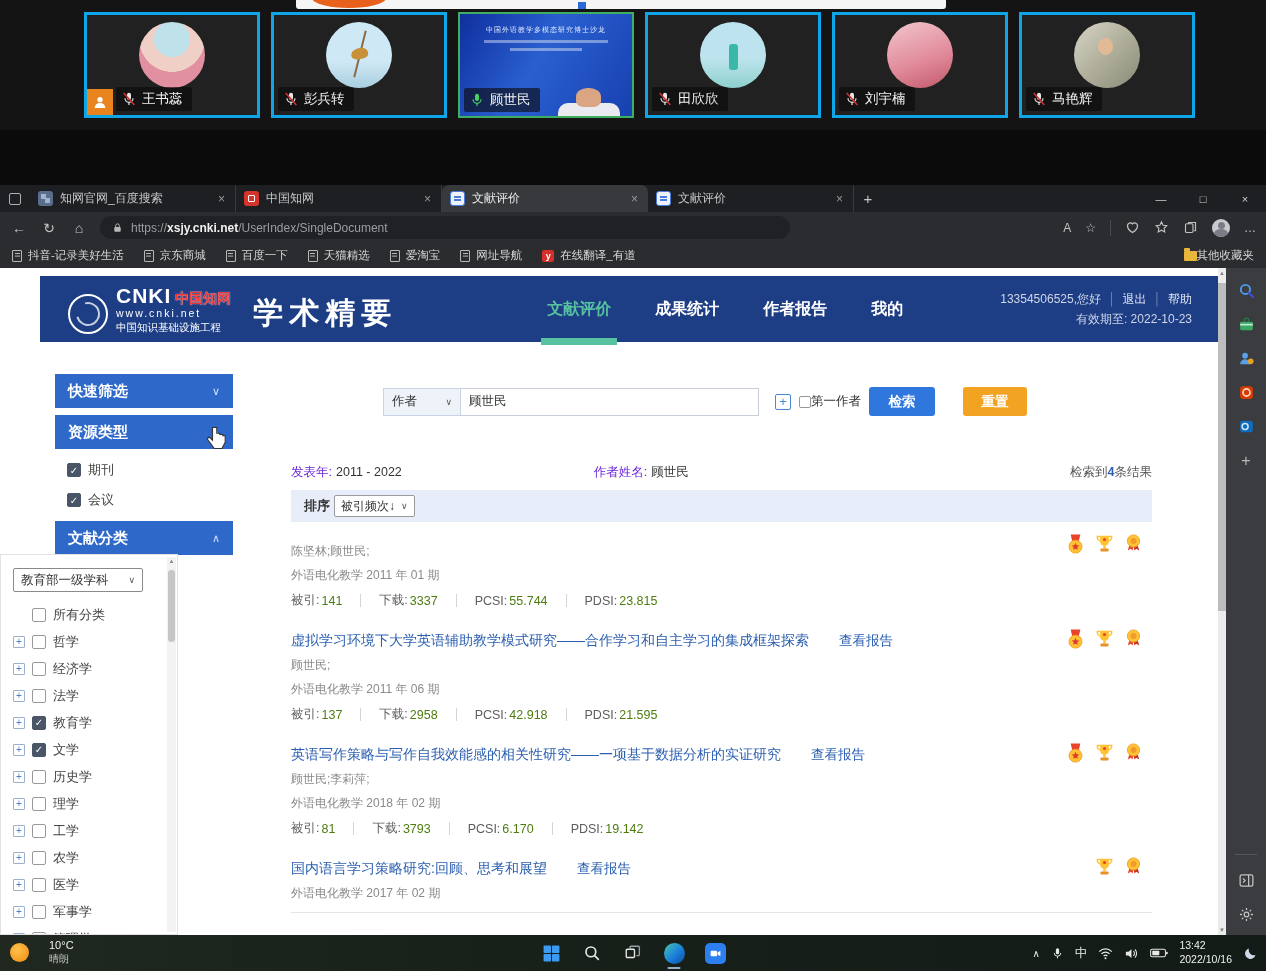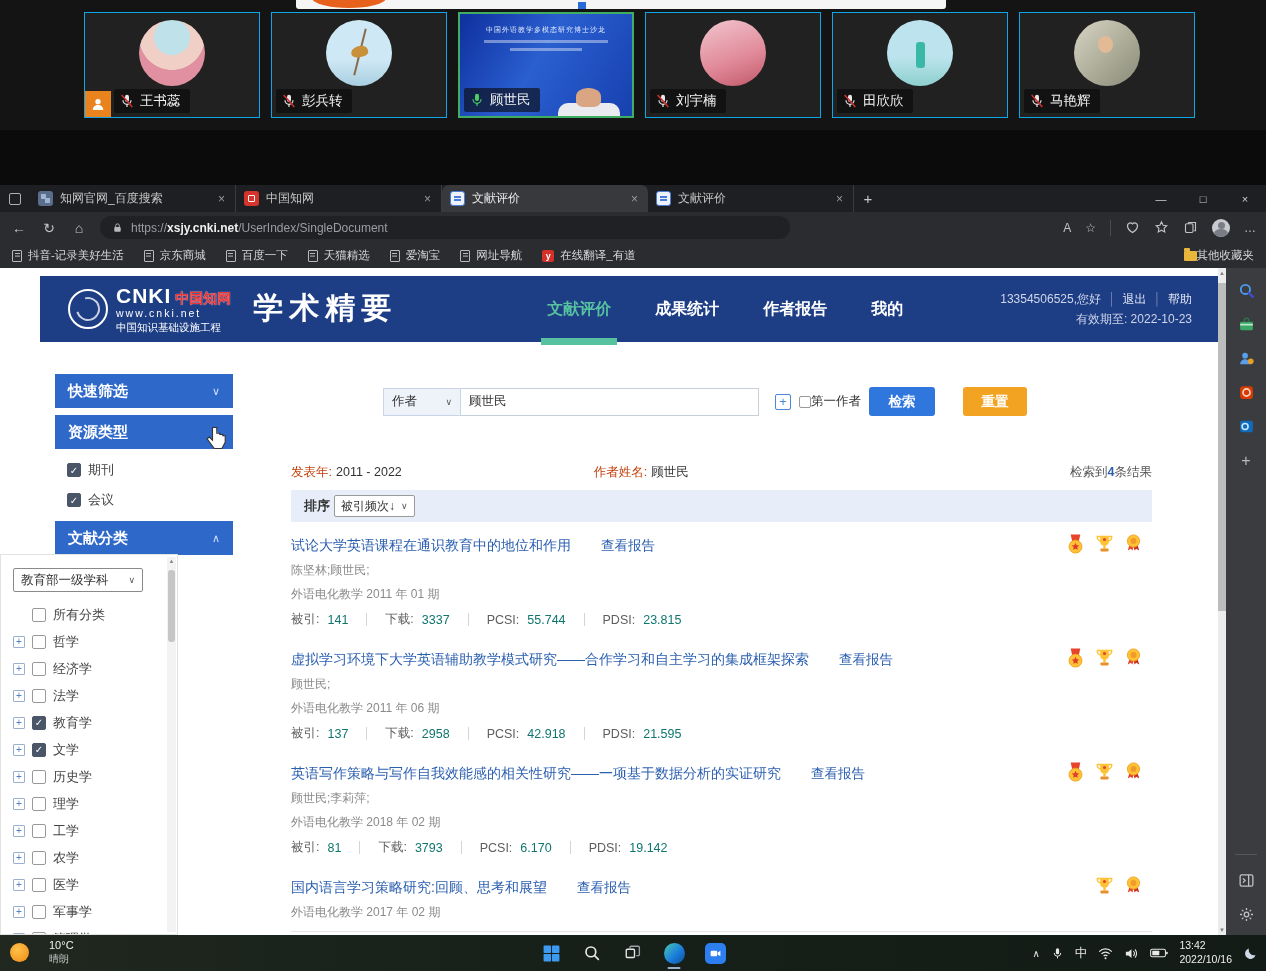--- a/index.html
+++ b/index.html
@@ -6,21 +6,21 @@
   html,body{width:1266px;height:971px;overflow:hidden;background:#000;
     font-family:"Liberation Sans","DejaVu Sans",sans-serif}
   
   .top-sliver{position:absolute;top:0;left:296px;width:650px;height:9px;background:#f5f5f5;
     border-radius:0 0 3px 3px;overflow:hidden;z-index:5}
   .sliver-logo{position:absolute;left:16px;top:-12px;width:74px;height:20px;border-radius:50%;background:#e8611c}
   .sliver-mark{position:absolute;left:282px;top:2px;width:8px;height:7px;background:#2a6ad8}
   
   .meet-strip{position:absolute;top:0;left:0;right:0;height:130px;background:#141414}
   .tiles{position:absolute;top:12px;left:84px;display:flex;gap:11px}
-  .tile{width:176px;height:106px;background:#212121;border:1px solid #0ea5e9;position:relative;overflow:hidden}
+  .tile{width:176px;height:106px;background:#212121;border:3px solid #0ea5e9;position:relative;overflow:hidden}
   .tile.speaking{border:2px solid #3fae62}
   .avatar{position:absolute;left:50%;top:7px;transform:translateX(-50%);width:66px;height:66px;border-radius:50%;overflow:hidden}
   .av1{background:radial-gradient(circle at 50% 26%,#bfe2ea 0 30%,#f0d0c6 31% 55%,#e090a0 56% 100%)}
   .av2{background:linear-gradient(180deg,#cfe8f5 60%,#a8cfe0)}
   .av2::after{content:"";position:absolute;width:17px;height:11px;background:#c89038;border-radius:60% 60% 40% 50%;top:26px;left:25px;transform:rotate(-14deg)}
   .av2::before{content:"";position:absolute;width:2px;height:48px;background:#8a6a48;left:33px;top:8px;transform:rotate(14deg)}
   .av4{background:linear-gradient(160deg,#f2c6ce,#e08898 60%,#c05868)}
   .av5{background:linear-gradient(180deg,#bde4ee 55%,#8ed0cd)}
   .av5::after{content:"";position:absolute;left:29px;top:22px;width:9px;height:26px;border-radius:3px;background:#39b8a8}
   .av6{background:linear-gradient(135deg,#d8d4c4,#a8a894 60%,#888a78)}
@@ -78,21 +78,21 @@
   .page-ic{width:10px;height:12px;border:1.2px solid #b8b8b8;border-radius:1px;position:relative}
   .page-ic::after{content:"";position:absolute;left:1.5px;top:2.5px;width:5px;height:1.2px;background:#b8b8b8;box-shadow:0 2.6px 0 #b8b8b8}
   .ydao{width:12px;height:12px;border-radius:2px;background:#d5302a;color:#fff;font-size:9px;font-weight:bold;
     display:flex;align-items:center;justify-content:center}
   .folder-ic{width:13px;height:10px;background:#e8b63a;border-radius:1px;position:relative}
   .folder-ic::before{content:"";position:absolute;top:-2.5px;left:0;width:6px;height:2.5px;background:#e8b63a;border-radius:1px 1px 0 0}
   .bm-right{margin-left:auto;display:flex;align-items:center;gap:0}
   
   .page{position:absolute;top:83px;left:0;width:1218px;height:667px;background:#fff;overflow:hidden}
   .site-header{position:absolute;left:40px;top:8px;width:1178px;height:66px;background:#1d3d85;display:flex;align-items:center}
-  .lg-wrap{display:flex;align-items:center;gap:8px;margin-left:28px}
+  .lg-wrap{display:flex;align-items:flex-end;gap:8px;margin-left:28px}
   .lg-emblem{width:40px;height:40px;border-radius:50%;border:2.5px solid #fff;position:relative}
   .lg-emblem::after{content:"";position:absolute;inset:6px;border-radius:50%;border:2px solid rgba(255,255,255,.75);border-left-color:transparent;transform:rotate(30deg)}
   .lg-col{display:flex;flex-direction:column;line-height:1.12}
   .lg-row1{display:flex;align-items:baseline;gap:4px}
   .lg-cnki{color:#fff;font-weight:bold;font-size:21px;letter-spacing:1px}
   .lg-cn{color:#e33;font-size:14px;font-weight:bold;text-shadow:0 0 1px #fff}
   .lg-site{color:#fff;font-size:10.5px;letter-spacing:2px}
   .lg-slogan{color:#fff;font-size:10.5px;margin-top:2px}
   .lg-product{color:#fff;font-size:30px;font-weight:bold;letter-spacing:6px;margin-left:14px}
   .site-nav{display:flex;gap:44px;margin-left:150px}
@@ -134,36 +134,36 @@
     font-family:"Liberation Sans","DejaVu Sans",sans-serif}
   .plusbox{width:16px;height:16px;border:1.3px solid #4a87d8;color:#4a87d8;font-size:13px;line-height:13px;
     text-align:center;margin-left:16px;border-radius:2px}
   .fa-check{display:flex;align-items:center;margin-left:8px;font-size:12.5px;color:#333}
   .fa-box{width:12px;height:12px;border:1.2px solid #999;border-radius:2px;background:#fff}
   .btn{height:29px;border:none;color:#fff;font-size:13.5px;font-weight:bold;border-radius:3px;
     font-family:"Liberation Sans","DejaVu Sans",sans-serif}
   .btn-search{width:66px;background:#3077dd;margin-left:8px}
   .btn-reset{width:64px;background:#f2a321;margin-left:28px}
   .meta-row{position:absolute;top:196px;left:8px;width:861px;display:flex;align-items:center;font-size:12.5px;color:#555}
-  .meta-label{color:#c2410c}.meta-val{color:#333;margin-left:4px}
+  .meta-label{color:#6d28d9}.meta-val{color:#333;margin-left:4px}
   .meta-author{margin-left:192px}
   .meta-found{margin-left:auto;color:#555}
   .found-count{color:#2b5fb0;font-weight:bold}
   .sort-bar{position:absolute;top:222px;left:8px;width:861px;height:32px;background:#e7eefa;display:flex;align-items:center;padding-left:13px}
   .sort-label{font-size:13px;font-weight:bold;color:#333;margin-right:4px}
   .sort-select{height:22px;background:#fff;border:1px solid #9a9a9a;border-radius:2px;display:flex;align-items:center;
     gap:6px;padding:0 6px;font-size:12px;color:#333}
   .sort-select .chev{font-size:9px;color:#555}
   .results{position:absolute;top:256px;left:8px;width:861px;border-bottom:1px solid #e4e4e4}
   .result{position:relative;padding:12px 0 10px}
   .r-title{font-size:14px;color:#2b5fb0;text-decoration:none}
   .r-report{font-size:13.5px;color:#2b5fb0;text-decoration:none;margin-left:30px}
   .r-authors,.r-source{font-size:12px;color:#8a8a8a;margin-top:7px}
   .r-stats{font-size:12.5px;color:#5e5e5e;margin-top:8px;display:flex;align-items:center}
-  .sv{margin-left:8px;color:#0f766e}
+  .sv{margin-left:2px;color:#4d7c0f}
   .sep{width:1px;height:13px;background:#d5d5d5;margin:0 18px}
   .medals{position:absolute;top:9px;right:8px;display:flex;gap:8px}
   .medal{width:21px;height:22px}
   
   .cursor{position:absolute;left:205px;top:158px;z-index:9}
   
   .pscroll{position:absolute;top:83px;right:40px;width:8px;height:667px;background:#ececec}
   .ps-up{position:absolute;top:2px;width:100%;text-align:center;font-size:6px;color:#808080}
   .ps-down{position:absolute;bottom:2px;width:100%;text-align:center;font-size:6px;color:#808080}
   .ps-thumb{position:absolute;top:15px;left:0;width:8px;height:328px;background:#bdbdbd}
@@ -244,42 +244,42 @@
             <rect class="body" x="9" y="2.5" width="6" height="11" rx="3"></rect>
             <path class="frame" d="M6 11a6 6 0 0 0 12 0"></path>
             <line class="frame" x1="12" y1="17" x2="12" y2="21"></line>
             <line class="slash" x1="4" y1="3" x2="20" y2="21"></line>
           </svg>
         <span class="pname">顾世民</span>
       </div>
     </div>
 
     <div class="tile">
+      <div class="avatar av5"></div>
+      <div class="plabel">
+        <svg class="mic muted" viewBox="0 0 24 24">
+            <rect class="body" x="9" y="2.5" width="6" height="11" rx="3"></rect>
+            <path class="frame" d="M6 11a6 6 0 0 0 12 0"></path>
+            <line class="frame" x1="12" y1="17" x2="12" y2="21"></line>
+            <line class="slash" x1="4" y1="3" x2="20" y2="21"></line>
+          </svg>
+        <span class="pname">田欣欣</span>
+      </div>
+    </div>
+
+    <div class="tile">
       <div class="avatar av4"></div>
       <div class="plabel">
         <svg class="mic muted" viewBox="0 0 24 24">
             <rect class="body" x="9" y="2.5" width="6" height="11" rx="3"></rect>
             <path class="frame" d="M6 11a6 6 0 0 0 12 0"></path>
             <line class="frame" x1="12" y1="17" x2="12" y2="21"></line>
             <line class="slash" x1="4" y1="3" x2="20" y2="21"></line>
           </svg>
         <span class="pname">刘宇楠</span>
-      </div>
-    </div>
-
-    <div class="tile">
-      <div class="avatar av5"></div>
-      <div class="plabel">
-        <svg class="mic muted" viewBox="0 0 24 24">
-            <rect class="body" x="9" y="2.5" width="6" height="11" rx="3"></rect>
-            <path class="frame" d="M6 11a6 6 0 0 0 12 0"></path>
-            <line class="frame" x1="12" y1="17" x2="12" y2="21"></line>
-            <line class="slash" x1="4" y1="3" x2="20" y2="21"></line>
-          </svg>
-        <span class="pname">田欣欣</span>
       </div>
     </div>
 
     <div class="tile">
       <div class="avatar av6"></div>
       <div class="plabel">
         <svg class="mic muted" viewBox="0 0 24 24">
             <rect class="body" x="9" y="2.5" width="6" height="11" rx="3"></rect>
             <path class="frame" d="M6 11a6 6 0 0 0 12 0"></path>
             <line class="frame" x1="12" y1="17" x2="12" y2="21"></line>
@@ -558,21 +558,20 @@
         <span class="sort-label">排序</span>
         <div class="sort-select">
           <span>被引频次↓</span>
           <span class="chev">∨</span>
         </div>
       </div>
 
       <div class="results">
 
         <div class="result">
-          <div><a href="#" class="r-title">试论大学英语课程在通识教育中的地位和作用</a><a href="#" class="r-report">查看报告</a></div>
           <div class="r-authors">陈坚林;顾世民;</div>
           <div class="r-source">外语电化教学 2011 年 01 期</div>
           <div class="r-stats">
             <span class="sl">被引:</span>
               <span class="sv">141</span>
               <span class="sep"></span>
             <span class="sl">下载:</span>
               <span class="sv">3337</span>
               <span class="sep"></span>
             <span class="sl">PCSI:</span>

